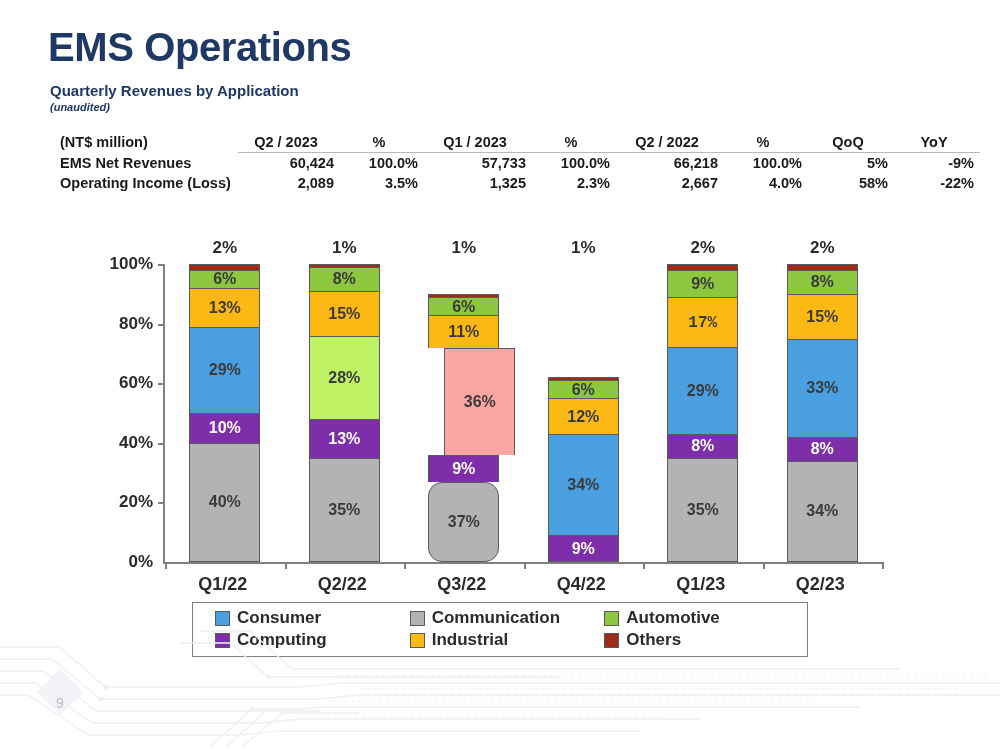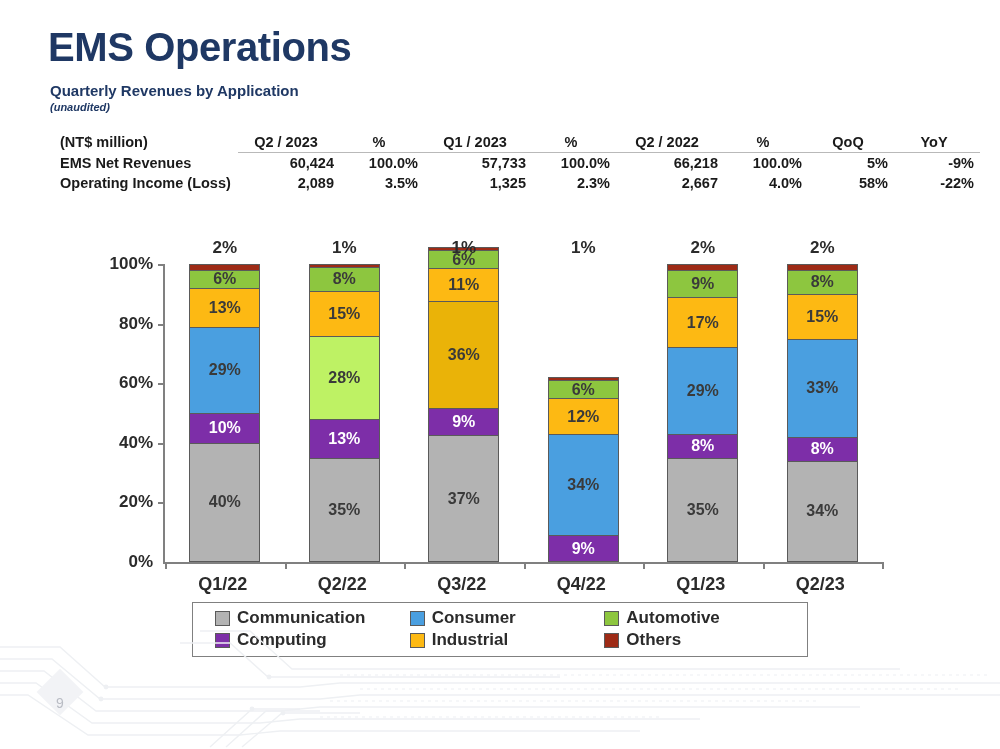--- a/index.html
+++ b/index.html
@@ -288,41 +288,41 @@
         <div class="bar" style="left: 143.75px;">
           <div class="seg" style="height: 104.3px; background: rgb(179, 179, 179);">35%</div>
           <div class="seg on-dark" style="height: 38.74px; background: rgb(125, 46, 168);">13%</div>
           <div class="seg" style="height: 83.44px; background: #bef264;">28%</div>
           <div class="seg" style="height: 44.7px; background: rgb(253, 185, 19);">15%</div>
           <div class="seg" style="height: 23.84px; background: rgb(141, 198, 63);">8%</div>
           <div class="seg tiny" style="height: 2.98px; background: rgb(158, 43, 22);"></div>
         </div>
         <div class="bar-top-label" style="left: 143.75px; top: -26px;">1%</div>
         <div class="bar" style="left: 263.25px;">
-          <div class="seg" style="height: 127px; background: rgb(179, 179, 179);">37%</div>
+          <div class="seg" style="height: 80px; background: rgb(179, 179, 179); border-radius: 14px;">37%</div>
           <div class="seg on-dark" style="height: 26.82px; background: rgb(125, 46, 168);">9%</div>
-          <div class="seg" style="height: 107.28px; background: #eab308;">36%</div>
+          <div class="seg" style="height: 107.28px; background: #fca5a5; margin-left: 16px;">36%</div>
           <div class="seg" style="height: 32.78px; background: rgb(253, 185, 19);">11%</div>
           <div class="seg" style="height: 17.88px; background: rgb(141, 198, 63);">6%</div>
           <div class="seg tiny" style="height: 2.98px; background: rgb(158, 43, 22);"></div>
         </div>
         <div class="bar-top-label" style="left: 263.25px; top: -26px;">1%</div>
         <div class="bar" style="left: 382.75px;">
           <div class="seg on-dark" style="height: 26.82px; background: rgb(125, 46, 168);">9%</div>
           <div class="seg" style="height: 101.32px; background: rgb(74, 159, 224);">34%</div>
           <div class="seg" style="height: 35.76px; background: rgb(253, 185, 19);">12%</div>
           <div class="seg" style="height: 17.88px; background: rgb(141, 198, 63);">6%</div>
           <div class="seg tiny" style="height: 2.98px; background: rgb(158, 43, 22);"></div>
         </div>
         <div class="bar-top-label" style="left: 382.75px; top: -26px;">1%</div>
         <div class="bar" style="left: 502.25px;">
           <div class="seg" style="height: 104.3px; background: rgb(179, 179, 179);">35%</div>
           <div class="seg on-dark" style="height: 23.84px; background: rgb(125, 46, 168);">8%</div>
           <div class="seg" style="height: 86.42px; background: rgb(74, 159, 224);">29%</div>
-          <div class="seg" style="height: 50.66px; background: rgb(253, 185, 19);">17%</div>
+          <div class="seg" style="height: 50.66px; background: rgb(253, 185, 19); font-family: Liberation Mono, monospace;">17%</div>
           <div class="seg" style="height: 26.82px; background: rgb(141, 198, 63);">9%</div>
           <div class="seg tiny" style="height: 5.96px; background: rgb(158, 43, 22);"></div>
         </div>
         <div class="bar-top-label" style="left: 502.25px; top: -26px;">2%</div>
         <div class="bar" style="left: 621.75px;">
           <div class="seg" style="height: 101.32px; background: rgb(179, 179, 179);">34%</div>
           <div class="seg on-dark" style="height: 23.84px; background: rgb(125, 46, 168);">8%</div>
           <div class="seg" style="height: 98.34px; background: rgb(74, 159, 224);">33%</div>
           <div class="seg" style="height: 44.7px; background: rgb(253, 185, 19);">15%</div>
           <div class="seg" style="height: 23.84px; background: rgb(141, 198, 63);">8%</div>
@@ -343,26 +343,26 @@
       <div class="xtick-label" style="left: 282.25px; top: 338px;">Q2/22</div>
       <div class="xtick-label" style="left: 401.75px; top: 338px;">Q3/22</div>
       <div class="xtick-label" style="left: 521.25px; top: 338px;">Q4/22</div>
       <div class="xtick-label" style="left: 640.75px; top: 338px;">Q1/23</div>
       <div class="xtick-label" style="left: 760.25px; top: 338px;">Q2/23</div>
     </div>
 </div>
 
 <div id="legend">
     <div class="legend-item">
+      <span class="legend-swatch" style="background: rgb(74, 159, 224);"></span>
+      <span>Consumer</span>
+    </div>
+    <div class="legend-item">
       <span class="legend-swatch" style="background: rgb(179, 179, 179);"></span>
       <span>Communication</span>
-    </div>
-    <div class="legend-item">
-      <span class="legend-swatch" style="background: rgb(74, 159, 224);"></span>
-      <span>Consumer</span>
     </div>
     <div class="legend-item">
       <span class="legend-swatch" style="background: rgb(141, 198, 63);"></span>
       <span>Automotive</span>
     </div>
     <div class="legend-item">
       <span class="legend-swatch" style="background: rgb(125, 46, 168);"></span>
       <span>Computing</span>
     </div>
     <div class="legend-item">

